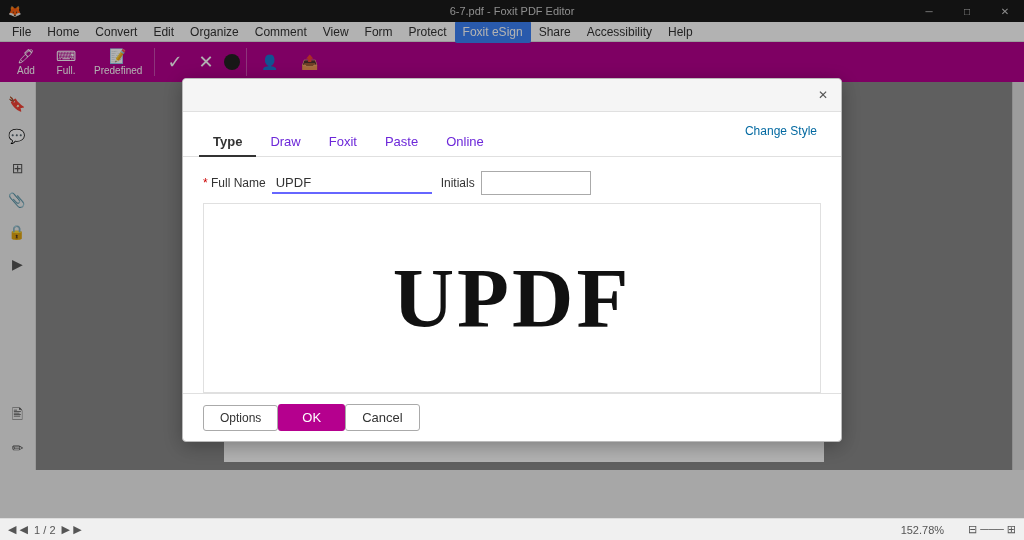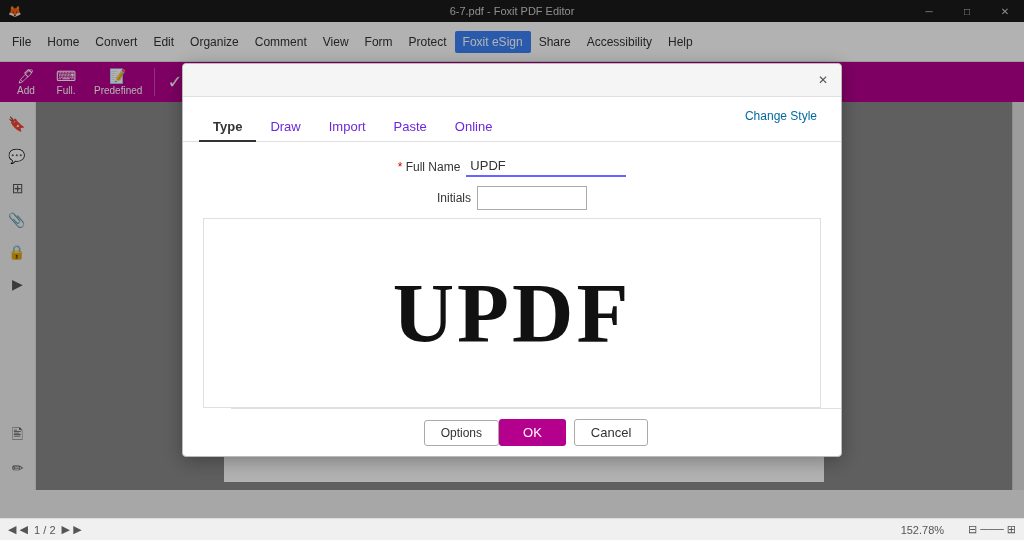--- a/index.html
+++ b/index.html
@@ -36,21 +36,21 @@
       position: absolute;
       left: 8px;
       display: flex;
       align-items: center;
     }
 
     
     .menu-bar {
       display: flex;
       align-items: center;
-      height: 40px;
+      height: 20px;
       padding: 0 4px;
       background: #fff;
       border-bottom: 1px solid #e0e0e0;
     }
     .menu-item {
       padding: 4px 8px;
       cursor: pointer;
       font-size: 12px;
       color: #333;
       border-radius: 2px;
@@ -236,21 +236,20 @@
       border: none;
       padding: 4px 8px;
     }
 
     
     .modal-form {
       padding: 14px 20px 8px;
       display: flex;
       align-items: center;
       gap: 9px;
-      flex-direction: column;
     }
     .form-field {
       display: flex;
       align-items: center;
       gap: 6px;
     }
     .form-label {
       font-size: 12px;
       color: #333;
       white-space: nowrap;
@@ -292,35 +291,34 @@
       color: #111;
       letter-spacing: 2px;
       
       font-style: normal;
     }
 
     
     .modal-footer {
       display: flex;
       align-items: center;
-      justify-content: center;
+      justify-content: flex-start;
       padding: 10px 20px;
       border-top: 1px solid #e0e0e0;
-      margin-left: 48px;
     }
     .options-btn {
       padding: 5px 16px;
       background: #fff;
       border: 1px solid #aaa;
       border-radius: 3px;
       cursor: pointer;
       font-size: 12px;
       color: #333;
     }
-    .footer-right { display: flex; gap: 8px; }
+    .footer-right { display: flex; gap: 0; }
     .ok-btn {
       padding: 5px 24px;
       background: #b5008e;
       border: none;
       border-radius: 3px;
       cursor: pointer;
       font-size: 13px;
       color: #fff;
       font-weight: 500;
     }
@@ -447,21 +445,21 @@
 <div class="modal-overlay">
   <div class="modal">
 
     <div class="modal-titlebar">
       <div class="modal-close-btn">✕</div>
     </div>
 
     <div class="modal-tabs">
       <div class="modal-tab active">Type</div>
       <div class="modal-tab">Draw</div>
-      <div class="modal-tab">Import</div>
+      <div class="modal-tab">Foxit</div>
       <div class="modal-tab">Paste</div>
       <div class="modal-tab">Online</div>
       <button class="change-style-btn">Change Style</button>
     </div>
 
     <div class="modal-form">
       <div class="form-field">
         <span class="form-label">
           <span class="required">*</span> Full Name
         </span>

